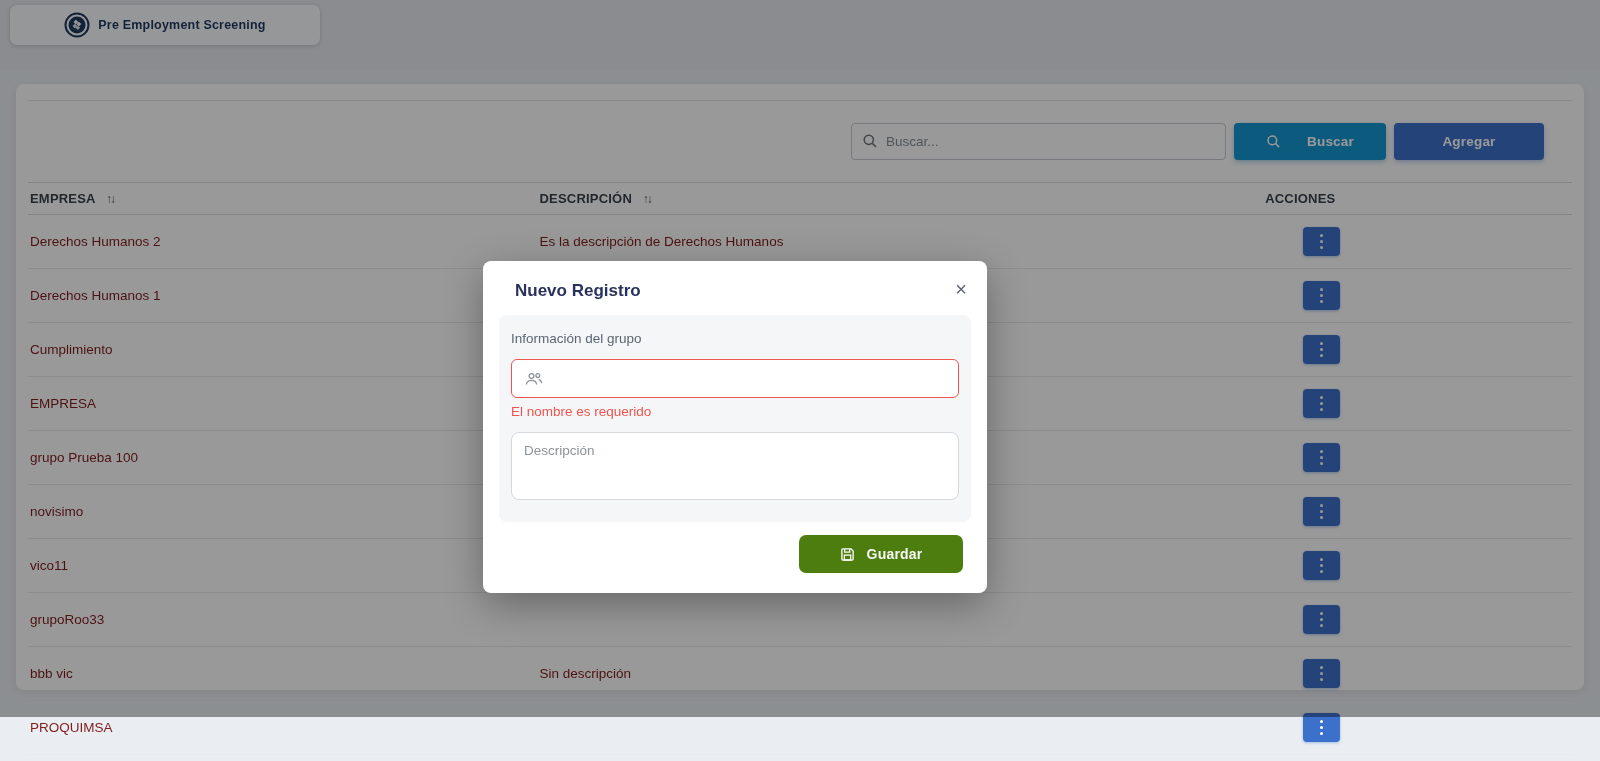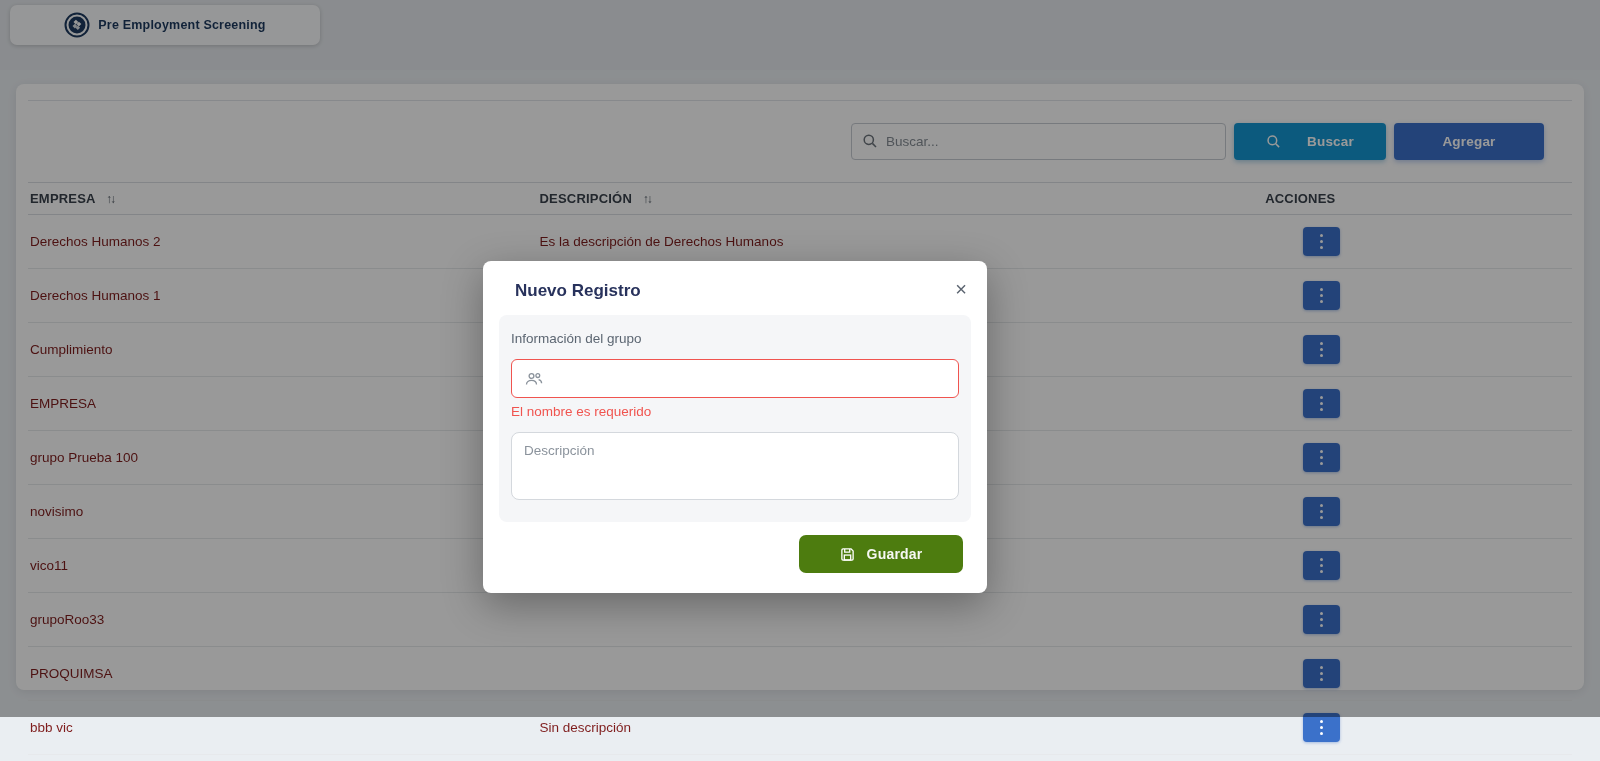--- a/index.html
+++ b/index.html
@@ -224,33 +224,33 @@
             <td></td>
             <td>
                 <button class="kebab">
                   <i></i>
                   <i></i>
                   <i></i>
                 </button>
               </td>
           </tr>
           <tr>
-            <td>PROQUIMSA</td>
-            <td></td>
-            <td>
-                <button class="kebab">
-                  <i></i>
-                  <i></i>
-                  <i></i>
-                </button>
-              </td>
-          </tr>
-          <tr>
             <td>bbb vic</td>
             <td>Sin descripción</td>
+            <td>
+                <button class="kebab">
+                  <i></i>
+                  <i></i>
+                  <i></i>
+                </button>
+              </td>
+          </tr>
+          <tr>
+            <td>PROQUIMSA</td>
+            <td></td>
             <td>
                 <button class="kebab">
                   <i></i>
                   <i></i>
                   <i></i>
                 </button>
               </td>
           </tr>
         </tbody>
       </table>

